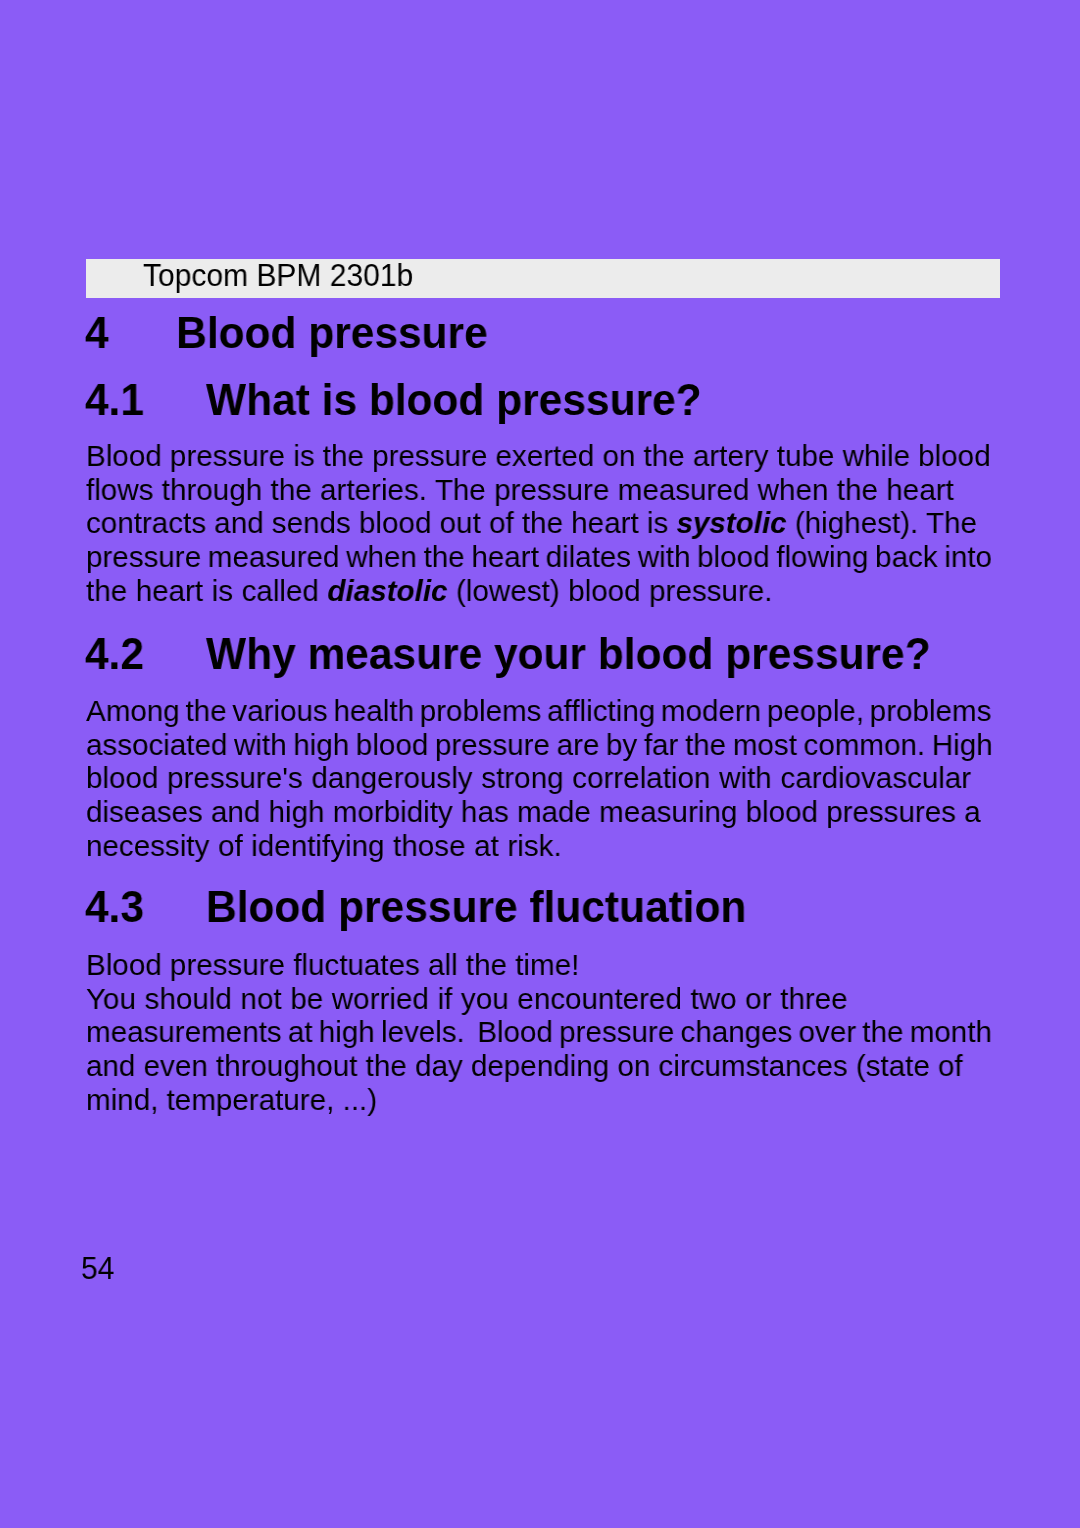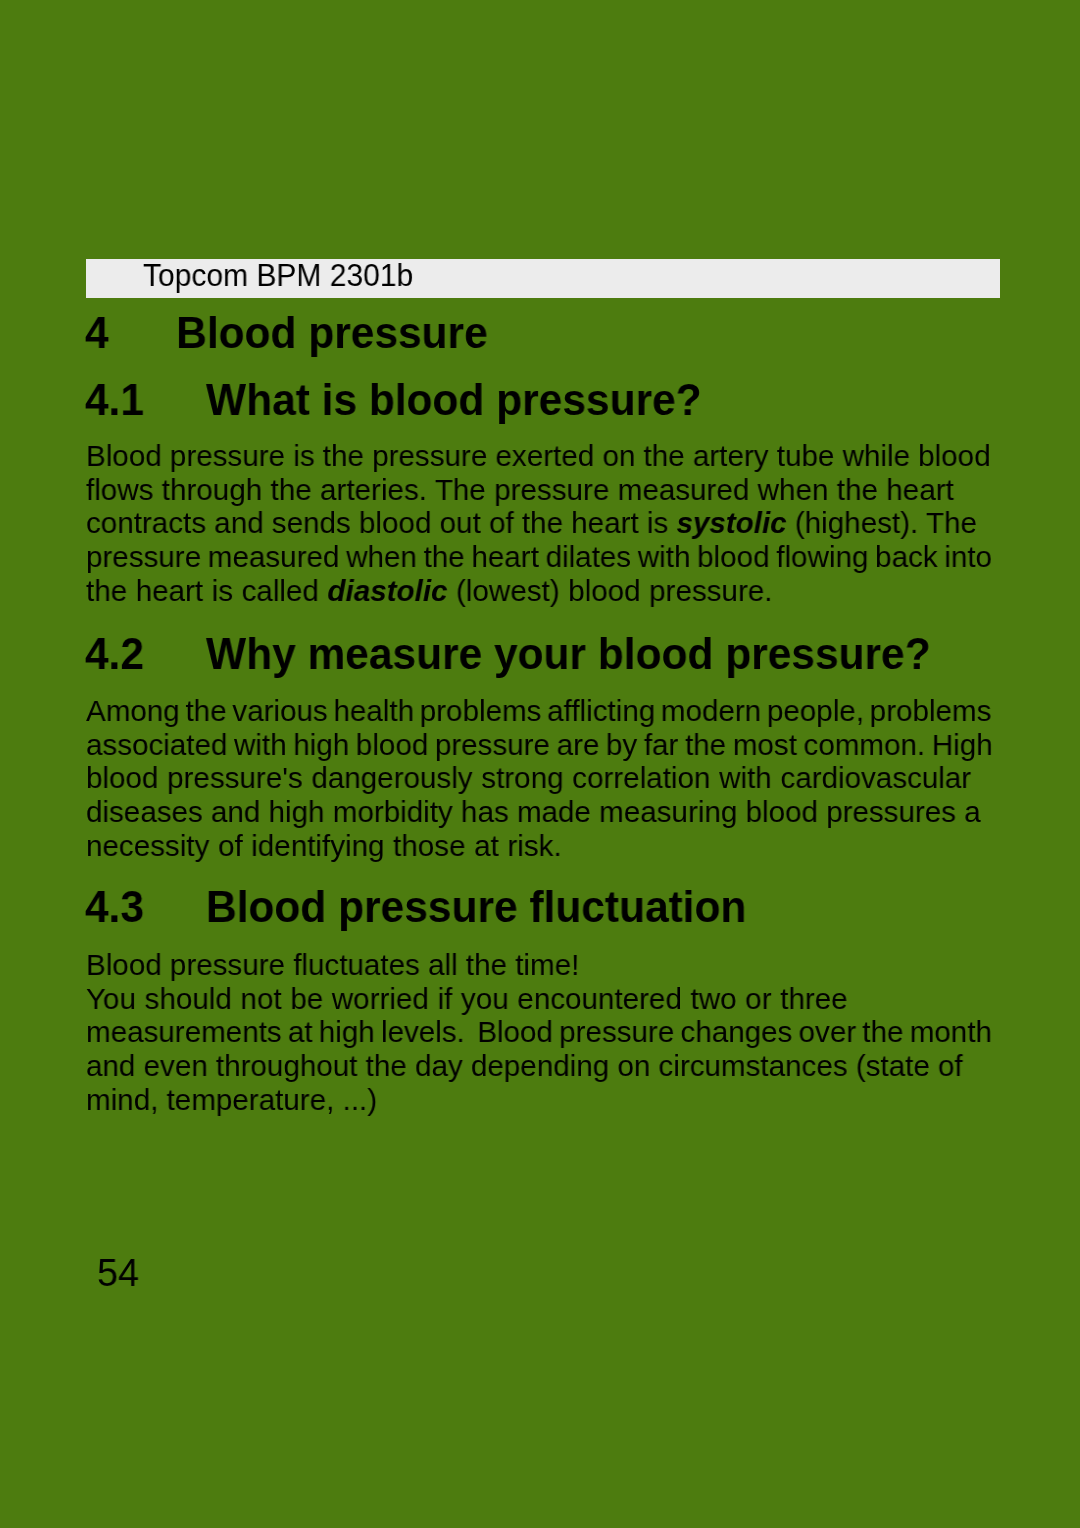--- a/index.html
+++ b/index.html
@@ -2,21 +2,21 @@
 <html><head>
 <meta charset="utf-8">
 <title>Topcom BPM 2301b</title>
 <style>
   html, body { margin:0; padding:0; }
   body{
     width:1080px; height:1528px;
     background:#ffffff; color:#000000; overflow:hidden;
     font-family:"Liberation Sans", sans-serif;
   }
-  .page{ position:relative; width:1080px; height:1528px; background:#4d7c0f; }
+  .page{ position:relative; width:1080px; height:1528px; background:#8b5cf6; }
 
   
   .running-header-text, .heading, .para, .page-number{ will-change:transform; }
 
   .header-band{
     position:absolute; left:86px; top:259px; width:913.5px; height:38.5px;
     background:#ececec;
   }
 
   .running-header-text{
@@ -36,22 +36,22 @@
   .para{
     position:absolute; left:86px;
     font-size:30.2px; line-height:33.7px;
     transform-origin:0 0; transform:scaleX(0.98013) translateZ(0);
   }
   .para .ln{ display:block; white-space:pre; }
   .bi{ font-weight:bold; font-style:italic; }
 
   .page-number{
     position:absolute; white-space:pre;
-    font-size:39px; left:81.4px; top:1250.8px;
-    transform-origin:0 0; transform:scaleX(0.96774) translateZ(0);margin-left:16px;
+    font-size:31px; left:81.4px; top:1250.8px;
+    transform-origin:0 0; transform:scaleX(0.96774) translateZ(0);
   }
 </style>
 </head>
 <body>
 
 <div class="page">
 
   <div class="header-band"></div>
   <div class="running-header-text">Topcom BPM 2301b</div>
 

